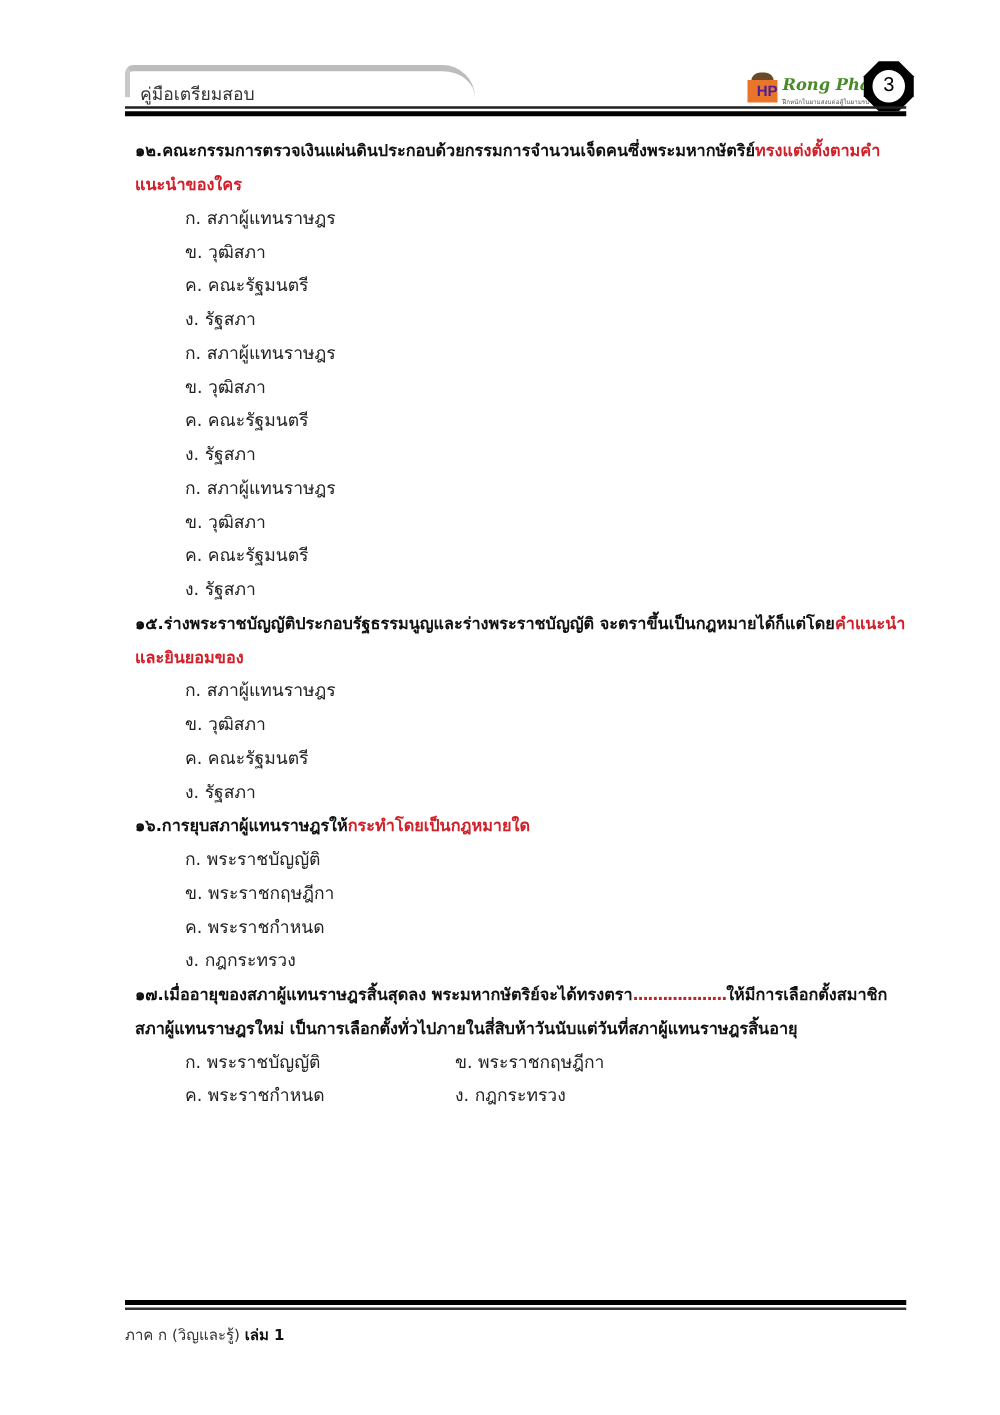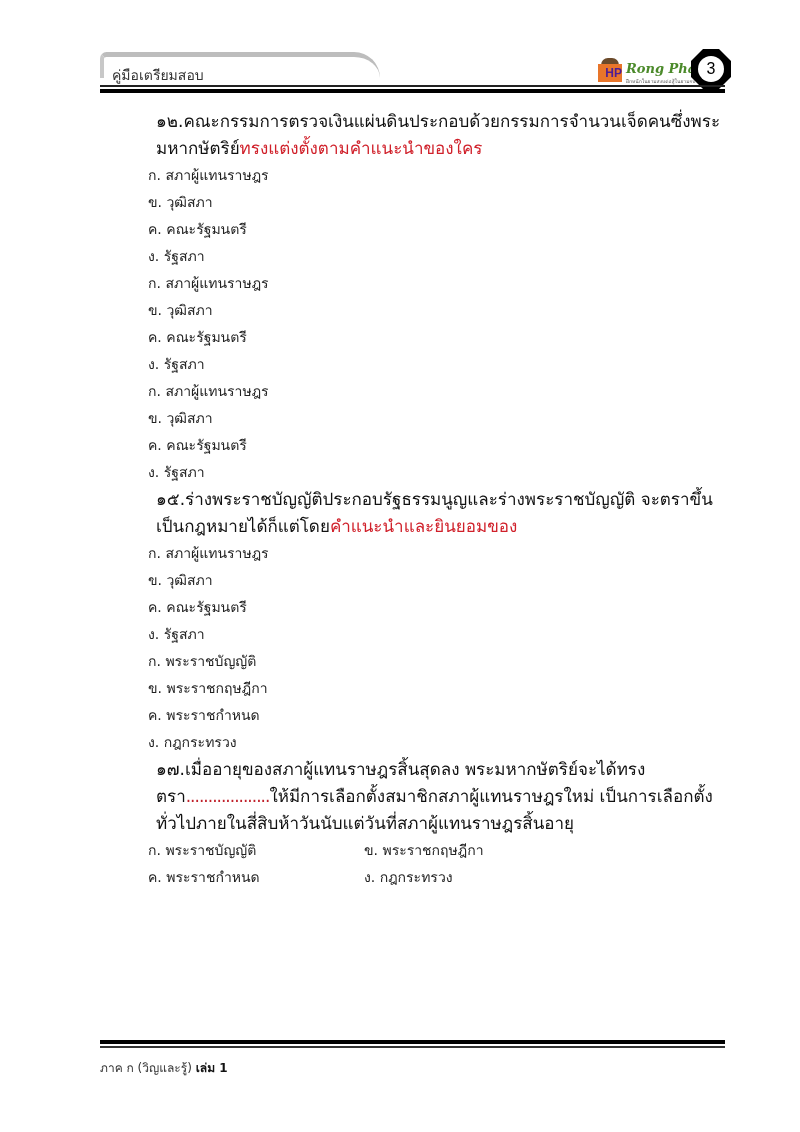--- a/index.html
+++ b/index.html
@@ -25,21 +25,21 @@
                font-family:"DejaVu Serif", serif; font-style:italic; white-space:nowrap; }
   .logo-sub { position:absolute; left:28px; top:19px; font-size:5px; color:#555; white-space:nowrap; }
 
   .page-badge { position:absolute; left:690px; top:48px; width:42px; height:42px; }
   .page-badge svg { position:absolute; left:0; top:0; }
   .page-num { position:absolute; left:0; top:0; width:42px; height:42px; text-align:center; line-height:42px;
               font-size:16px; font-family:"Liberation Sans", sans-serif; color:#000; }
 
   
   .content { position:absolute; left:108px; top:108px; width:620px; }
-  .q { font-size:17px; font-weight:normal; line-height:27px; color:#111;margin-left:48px; }
+  .q { font-size:13px; font-weight:bold; line-height:27px; color:#111; }
   .q .red { color:#d0202a; }
   .choice { font-size:14px; line-height:27px; padding-left:40px; color:#222; }
   .choice-grid { display:grid; grid-template-columns:216px 200px; padding-left:40px; }
   .choice-grid .cg { font-size:14px; line-height:27px; color:#222; }
   .blank { color:#c0202a; letter-spacing:-1px; }
 
   
   .ftr-rule-thick { position:absolute; left:100px; top:1040px; width:625px; height:4px; background:#000; }
   .ftr-rule-thin { position:absolute; left:100px; top:1046px; width:625px; height:2px; background:#333; }
   .ftr-text { position:absolute; left:100px; top:1058px; font-size:12px; color:#333; }
@@ -101,20 +101,23 @@
       <div class="q">
         <span>๑๕.</span><span>ร่างพระราชบัญญัติประกอบรัฐธรรมนูญและร่างพระราชบัญญัติ จะตราขึ้นเป็นกฎหมายได้ก็แต่โดย</span><span class="red">คำแนะนำและยินยอมของ</span>
       </div>
       <div class="choice">ก. สภาผู้แทนราษฎร</div>
       <div class="choice">ข. วุฒิสภา</div>
       <div class="choice">ค. คณะรัฐมนตรี</div>
       <div class="choice">ง. รัฐสภา</div>
     </div>
 
     <div>
+      <div class="q">
+        <span>๑๖.</span><span>การยุบสภาผู้แทนราษฎรให้</span><span class="red">กระทำโดยเป็นกฎหมายใด</span>
+      </div>
       <div class="choice">ก. พระราชบัญญัติ</div>
       <div class="choice">ข. พระราชกฤษฎีกา</div>
       <div class="choice">ค. พระราชกำหนด</div>
       <div class="choice">ง. กฎกระทรวง</div>
     </div>
 
     <div>
       <div class="q">
         <span>๑๗.</span><span>เมื่ออายุของสภาผู้แทนราษฎรสิ้นสุดลง พระมหากษัตริย์จะได้ทรงตรา</span><span class="blank">...................</span><span>ให้มีการเลือกตั้งสมาชิกสภาผู้แทนราษฎรใหม่ เป็นการเลือกตั้งทั่วไปภายในสี่สิบห้าวันนับแต่วันที่สภาผู้แทนราษฎรสิ้นอายุ</span>
       </div>

